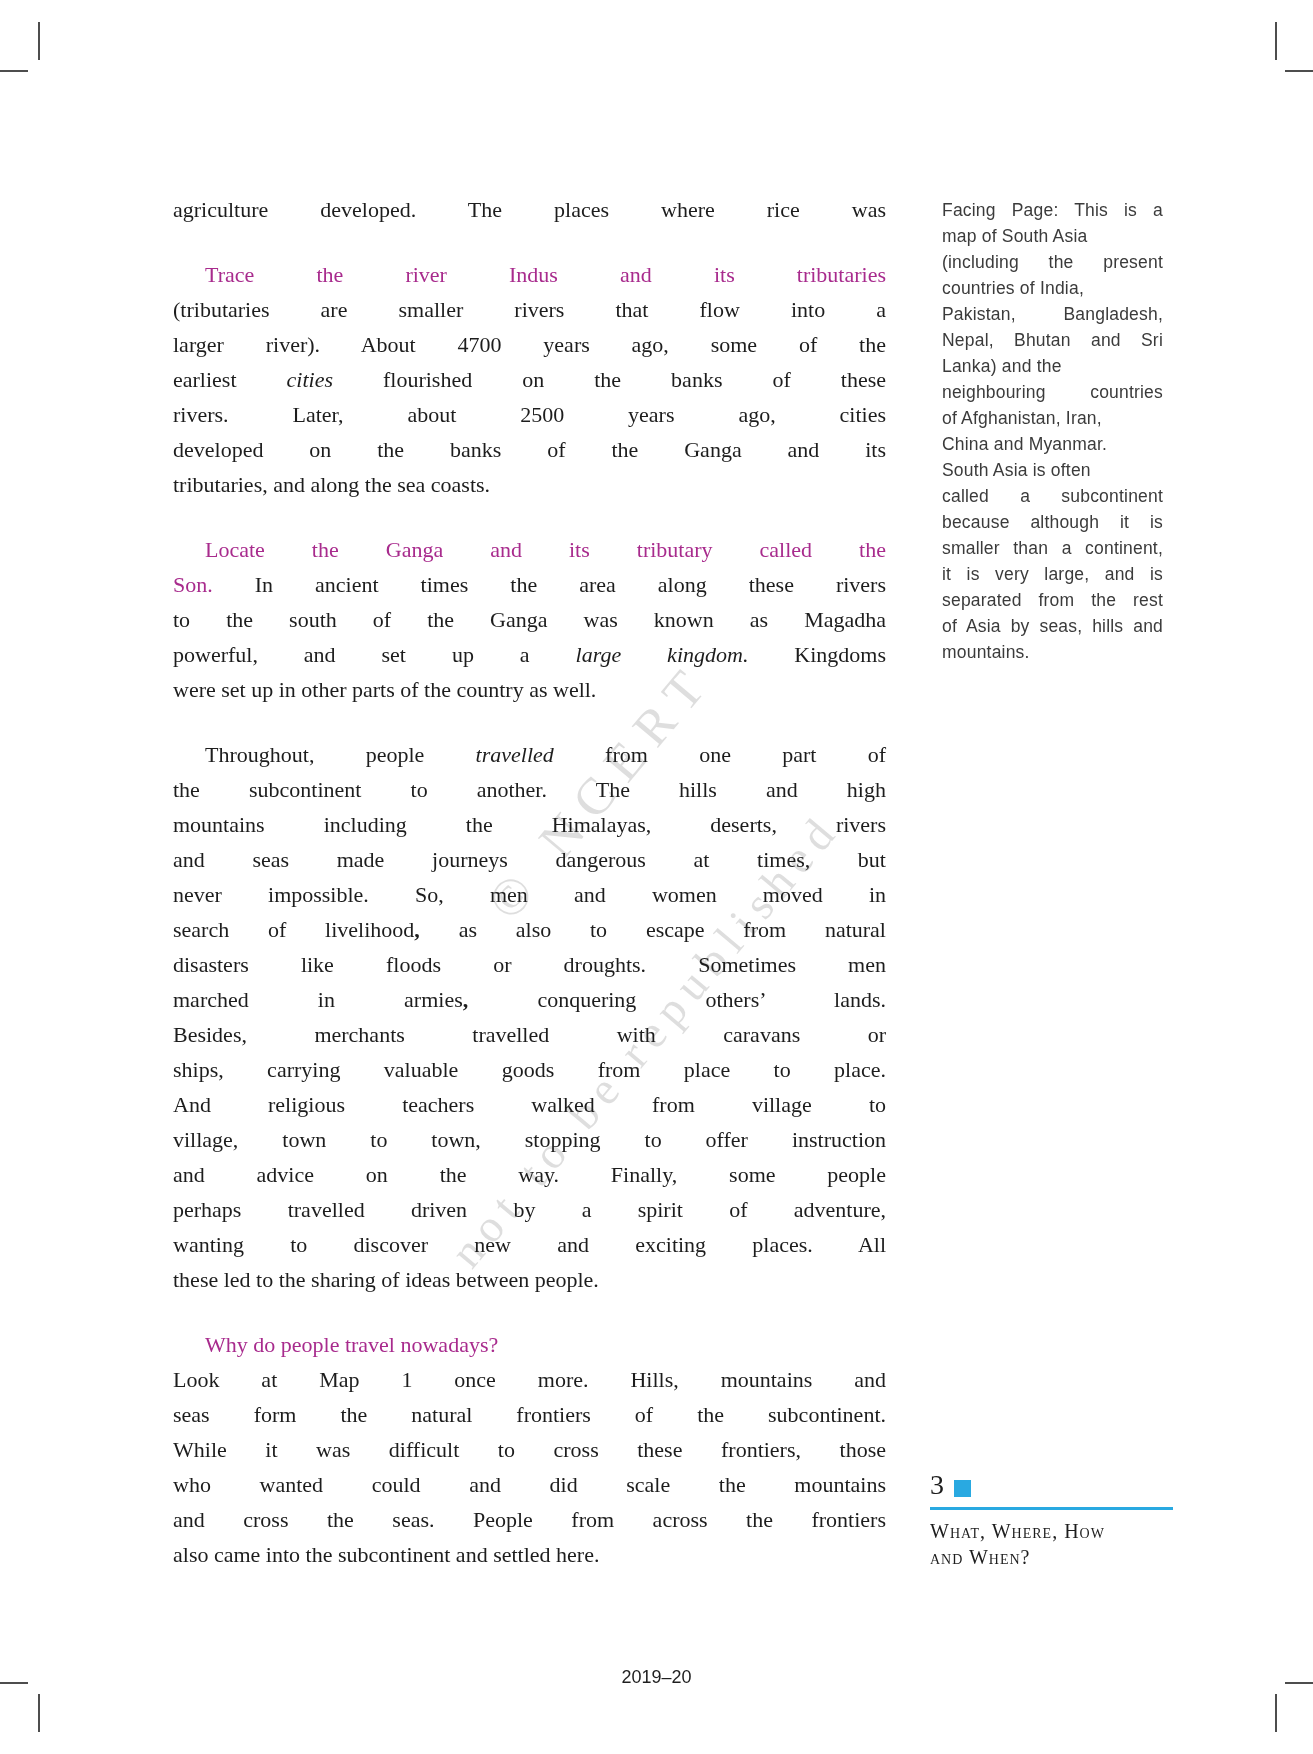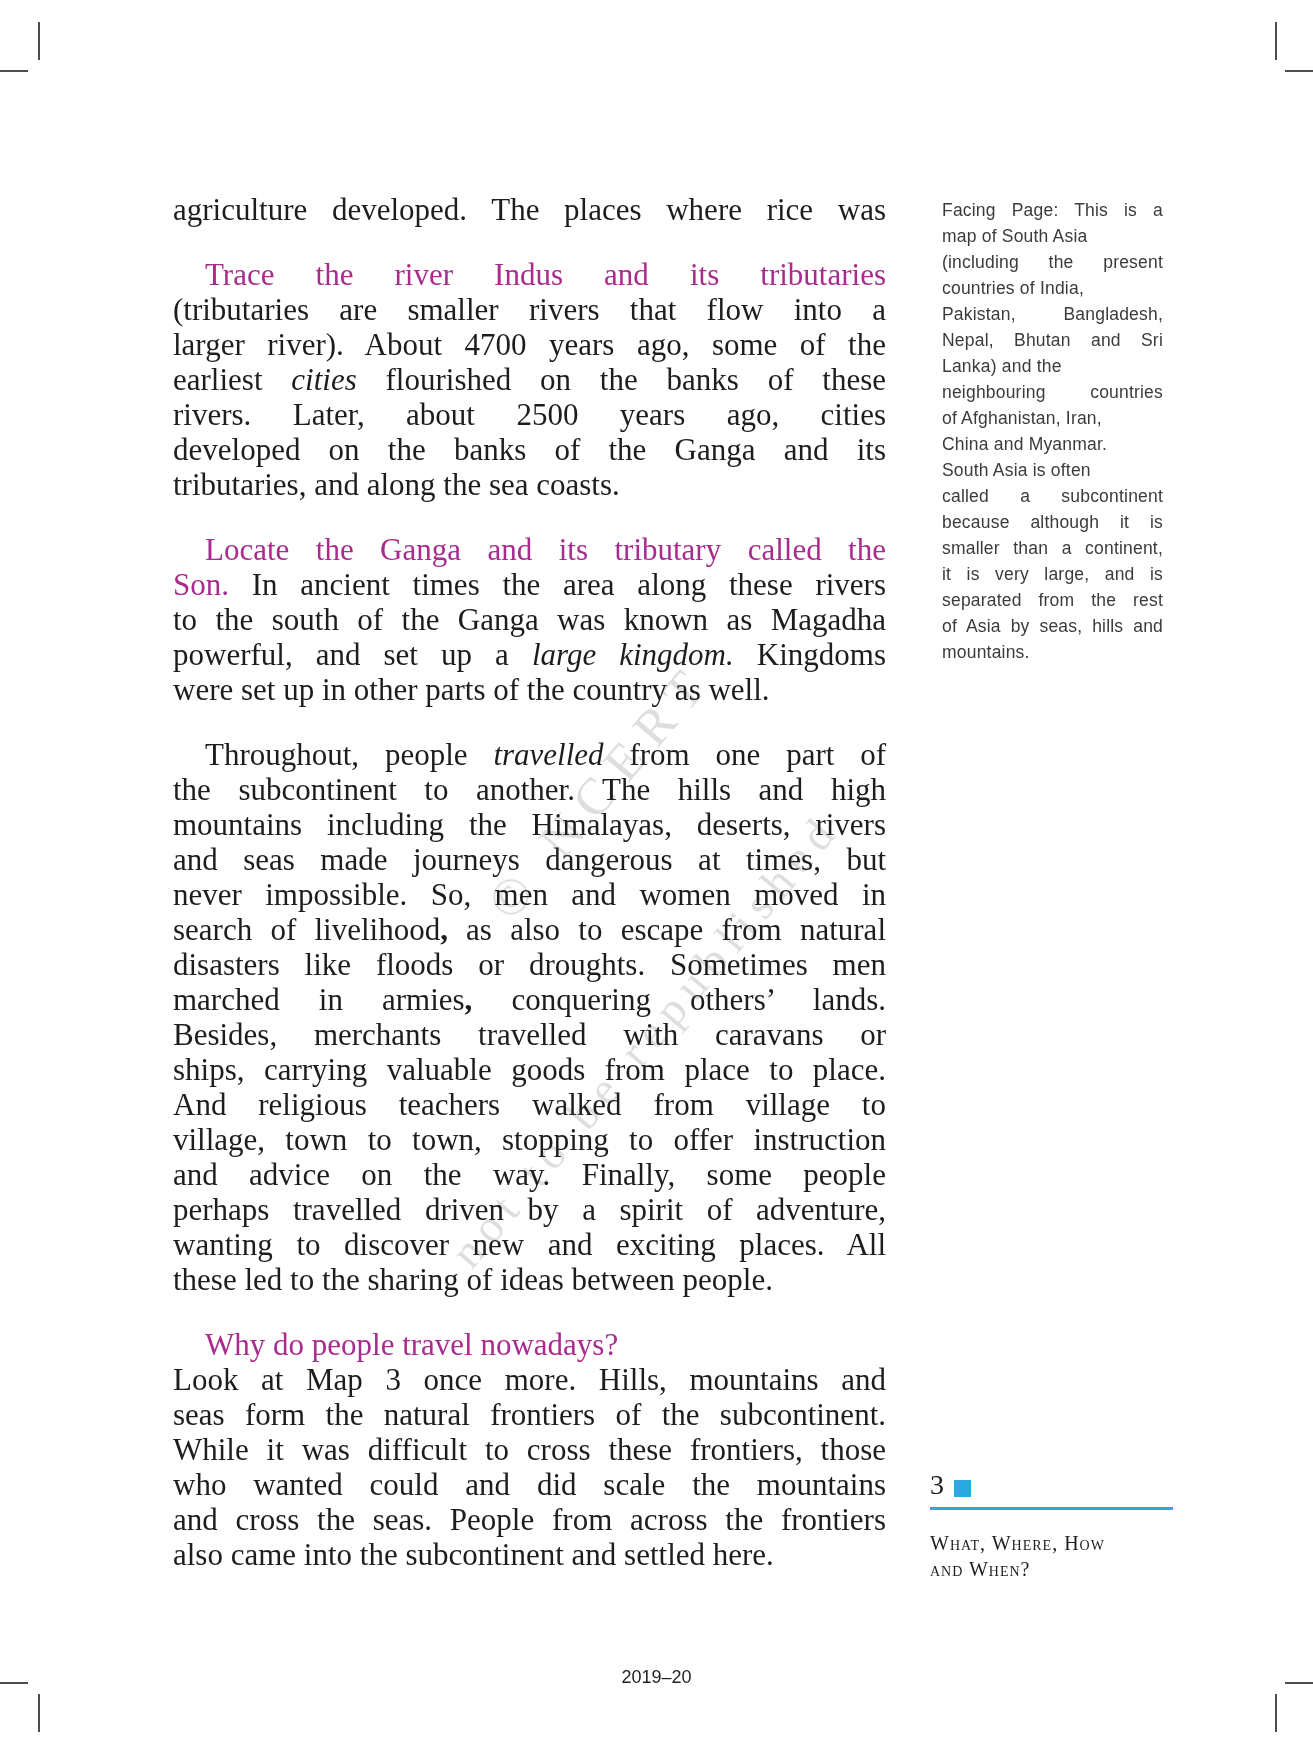--- a/index.html
+++ b/index.html
@@ -24,21 +24,21 @@
     z-index:0;
   }
   .wm1{left:600px;top:790px;font-size:52px;letter-spacing:14px;}
   .wm2{left:645px;top:1040px;font-size:46px;letter-spacing:9px;}
   
   .main-col{
     position:absolute;left:173px;top:192px;width:713px;
     z-index:1;color:#1d1d1d;
   }
   .mline{
-    font-size:31px;
+    font-size:22px;
     line-height:35px;height:35px;
     text-align:justify;text-align-last:left;
     text-justify:inter-word;
     white-space:normal;
   }
   .mline.fill{text-align-last:justify;}
   .mline.indent{text-indent:32px;margin-top:30px;}
   .s-i{font-style:italic;}
   .s-b{font-weight:bold;}
   .s-p{color:#a82b8d;}
@@ -62,21 +62,21 @@
   .pageno{
     font-family:"Liberation Serif", serif;
     font-size:28px;color:#1d1d1d;
   }
   .pageno-square{
     width:17px;height:17px;margin-left:10px;margin-top:6px;
     background:#29a9e1;
   }
   .footer-rule{height:3px;background:#29a9e1;margin-top:6px;width:243px;}
   .footer-caption{
-    margin-top:20px;
+    margin-top:8px;
     font-family:"Liberation Serif", serif;
     font-variant:small-caps;
     font-size:20px;line-height:26px;
     letter-spacing:1px;
     color:#1d1d1d;
   }
   
   .year{
     position:absolute;left:0;top:1667px;width:1313px;
     text-align:center;
@@ -125,21 +125,21 @@
       <div class="mline fill"><span class="s-n">marched in armies</span><span class="s-b">,</span><span class="s-n"> conquering others’ lands.</span></div>
       <div class="mline fill"><span class="s-n">Besides, merchants travelled with caravans or</span></div>
       <div class="mline fill"><span class="s-n">ships, carrying valuable goods from place to place.</span></div>
       <div class="mline fill"><span class="s-n">And religious teachers walked from village to</span></div>
       <div class="mline fill"><span class="s-n">village, town to town, stopping to offer instruction</span></div>
       <div class="mline fill"><span class="s-n">and advice on the way. Finally, some people</span></div>
       <div class="mline fill"><span class="s-n">perhaps travelled driven by a spirit of adventure,</span></div>
       <div class="mline fill"><span class="s-n">wanting to discover new and exciting places. All</span></div>
       <div class="mline"><span class="s-n">these led to the sharing of ideas between people.</span></div>
       <div class="mline indent"><span class="s-p">Why do people travel nowadays?</span></div>
-      <div class="mline fill"><span class="s-n">Look at Map 3 once more. Hills, mountains and</span></div>
+      <div class="mline fill"><span class="s-n">Look at Map 1 once more. Hills, mountains and</span></div>
       <div class="mline fill"><span class="s-n">seas form the natural frontiers of the subcontinent.</span></div>
       <div class="mline fill"><span class="s-n">While it was difficult to cross these frontiers, those</span></div>
       <div class="mline fill"><span class="s-n">who wanted could and did scale the mountains</span></div>
       <div class="mline fill"><span class="s-n">and cross the seas. People from across the frontiers</span></div>
       <div class="mline"><span class="s-n">also came into the subcontinent and settled here.</span></div>
     </div>
 
   <div class="sidebar" id="sidebar-col">
       <div class="sline fill">Facing Page: This is a</div>
       <div class="sline">map of South Asia</div>

